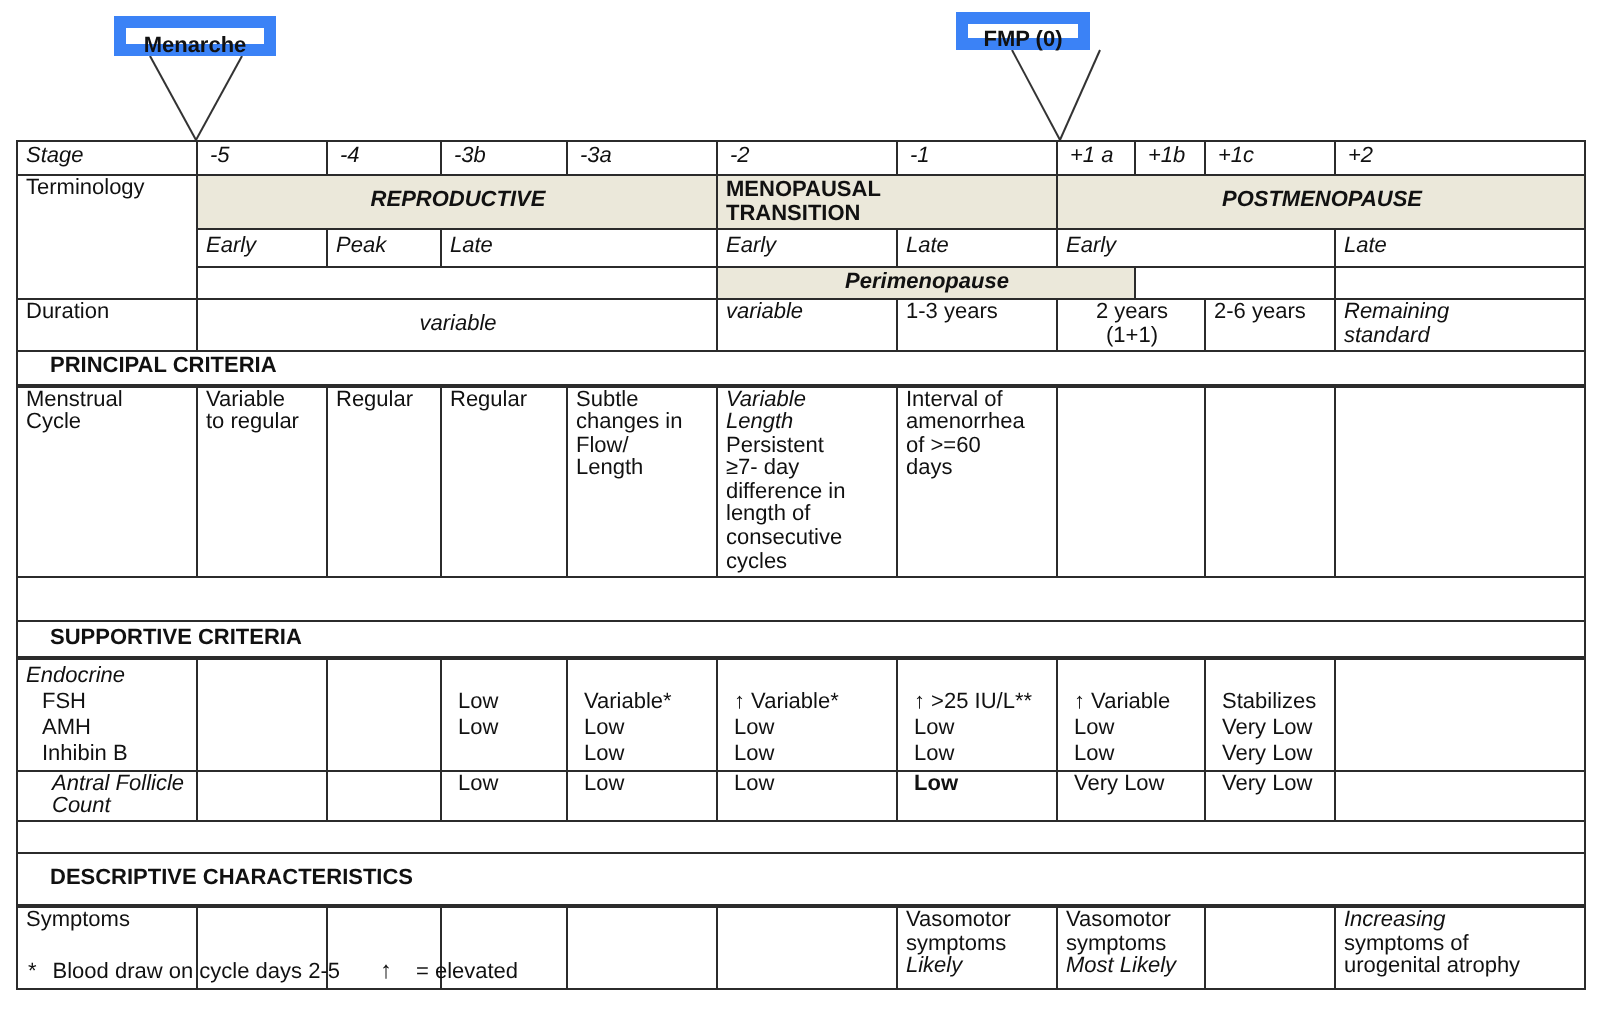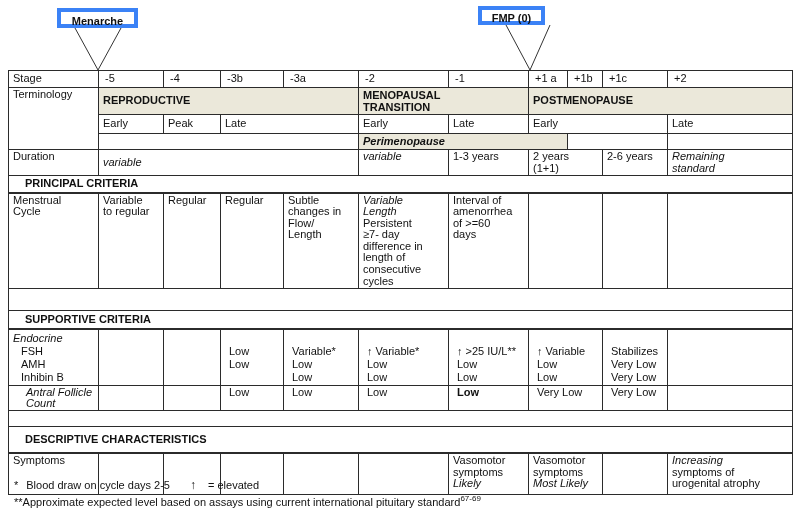--- a/index.html
+++ b/index.html
@@ -1,30 +1,30 @@
 <!DOCTYPE html>
 <html><head>
 <meta charset="utf-8">
 <style>
   html,body{margin:0;padding:0;background:#fff;}
   .page{position:relative;width:800px;height:510px;background:#fff;overflow:hidden;
         font-family:"Liberation Sans",sans-serif;color:#111;}
   svg.lines{position:absolute;left:0;top:0;}
-  .callout{position:absolute;border:4px solid #3b82f6;background:#fff;font-weight:bold;
+  .callout{position:absolute;border:6px solid #3b82f6;background:#fff;font-weight:bold;
            font-size:11px;text-align:center;box-sizing:border-box;}
   .menarche{left:57px;top:8px;width:81px;height:20px;line-height:18px;}
   .fmp{left:478px;top:6px;width:67px;height:19px;line-height:17px;}
   table.straw{position:absolute;left:8px;top:70px;width:784px;border-collapse:collapse;
         table-layout:fixed;font-size:11px;line-height:11.5px;border:1px solid #2b2b2b;}
   td{border:1px solid #2b2b2b;padding:1px 3px 1px 4px;vertical-align:top;overflow:hidden;}
   .shade{background:#ebe8da;}
   .b{font-weight:bold;}
   .it{font-style:italic;}
-  .ctr{text-align:left;}
-  .mid{vertical-align:middle;}
+  .ctr{text-align:center;}
+  .mid{vertical-align:middle;font-style:italic;}
   .pre{white-space:pre-line;}
   .nb{border:0;}
   tr.sect td{border-bottom:2px solid #2b2b2b;font-weight:bold;vertical-align:middle;padding-left:16px;}
   .vals{padding-top:15px;padding-left:8px;line-height:13px;}
   .vals div{min-height:13px;}
   .endolab{line-height:13px;padding-top:2px;}
   .endolab .ind{padding-left:8px;}
   .afclab{line-height:11px;padding-left:17px;}
   .dense{line-height:11.6px;}
   .stagec{padding-left:6px;}
@@ -249,18 +249,15 @@
 urogenital atrophy</span>
       </td>
     </tr>
   </tbody>
     </table>
 
   <div class="fn">
     <div class="row1">
       <span>*</span><span class="m1">Blood draw on cycle days 2-5</span><span class="arr">↑</span><span class="eq">= elevated</span>
     </div>
-    <div class="row2">
-      <span>**Approximate expected level based on assays using current international pituitary standard</span><sup>67-69</sup>
-    </div>
   </div>
 
 </div>
 
 </body></html>

